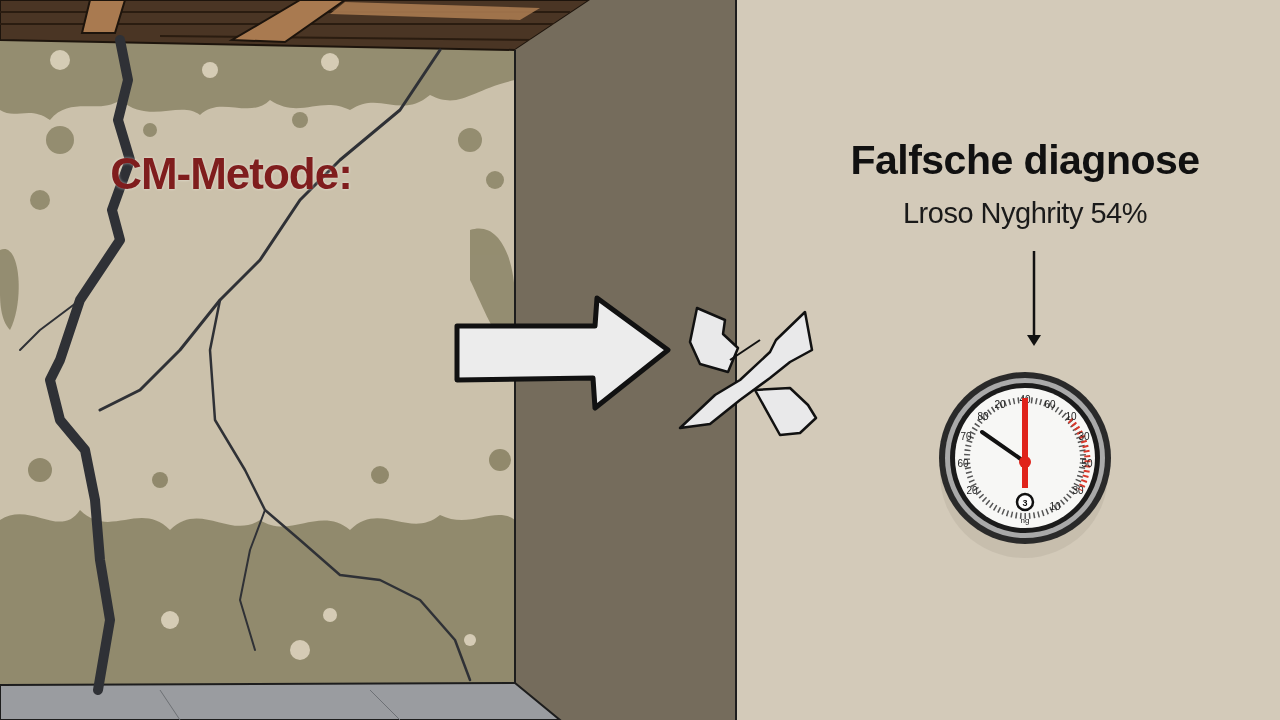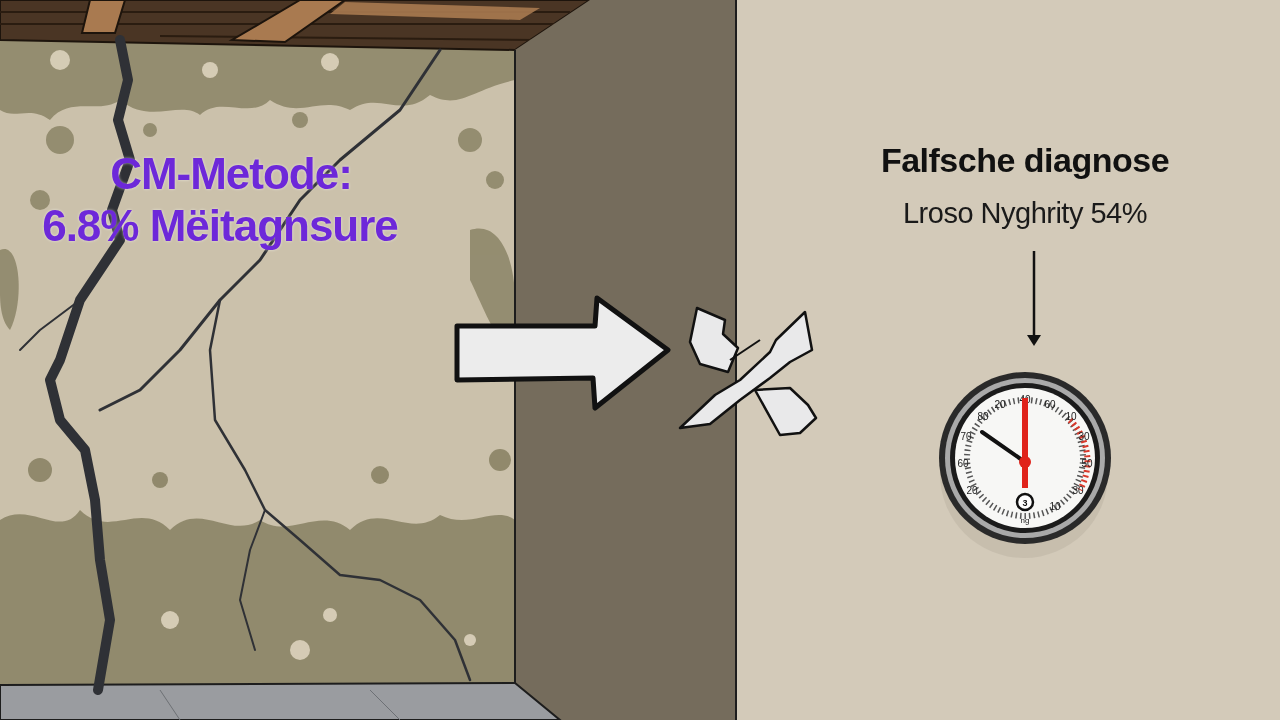--- a/index.html
+++ b/index.html
@@ -1,20 +1,20 @@
 <!DOCTYPE html>
 <html><head>
   <meta charset="utf-8">
   <style>
     html, body { margin:0; padding:0; }
     body { width:1280px; height:720px; overflow:hidden; background:#d3cab9; position:relative; font-family:"Liberation Sans", sans-serif; }
     #stage { position:absolute; left:0; top:0; width:1280px; height:720px; }
-    .label-left { position:absolute; left:0; top:148px; width:440px; text-align:center; color:#6d28d9; font-weight:700; font-size:44px; line-height:52px; letter-spacing:-1px; text-shadow:0 0 3px rgba(255,255,255,0.6); }
+    .label-left { position:absolute; left:0; top:148px; width:440px; text-align:center; color:#7f1d1d; font-weight:700; font-size:44px; line-height:52px; letter-spacing:-1px; text-shadow:0 0 3px rgba(255,255,255,0.6); }
     .label-left .l1 { display:block; padding-left:22px; }
-    .label-right-title { position:absolute; left:800px; top:136px; width:450px; text-align:center; color:#111; font-weight:700; font-size:34px; line-height:48px; letter-spacing:-0.5px; }
+    .label-right-title { position:absolute; left:800px; top:136px; width:450px; text-align:center; color:#111; font-weight:700; font-size:41px; line-height:48px; letter-spacing:-0.5px; }
     .label-right-sub { position:absolute; left:800px; top:196px; width:450px; text-align:center; color:#1a1a1a; font-size:29px; line-height:34px; letter-spacing:-0.5px; }
   </style>
 </head>
 <body>
 
 <svg id="stage" viewBox="0 0 1280 720" xmlns="http://www.w3.org/2000/svg">
 
   <rect x="0" y="0" width="1280" height="720" fill="#d3cab9"></rect>
 
   <g>
@@ -127,17 +127,16 @@
     <circle cx="1025" cy="462" r="6" fill="#e0231b"></circle>
 
     <circle cx="1025" cy="502" r="8" fill="#fff" stroke="#111" stroke-width="2.5"></circle>
     <text x="1025" y="506" font-size="9" font-weight="700" text-anchor="middle" fill="#111" font-family="'Liberation Sans', sans-serif">3</text>
     <text x="1025" y="523" font-size="8" text-anchor="middle" fill="#222" font-family="'Liberation Sans', sans-serif">ng</text>
   </g>
 </svg>
 
 <div class="label-left">
   <span class="l1">CM-Metode:</span>
-  <span>6.8% Mëitagnsure</span>
 </div>
 
 <div class="label-right-title">Falfsche diagnose</div>
 <div class="label-right-sub">Lroso Nyghrity 54%</div>
 
 </body></html>

